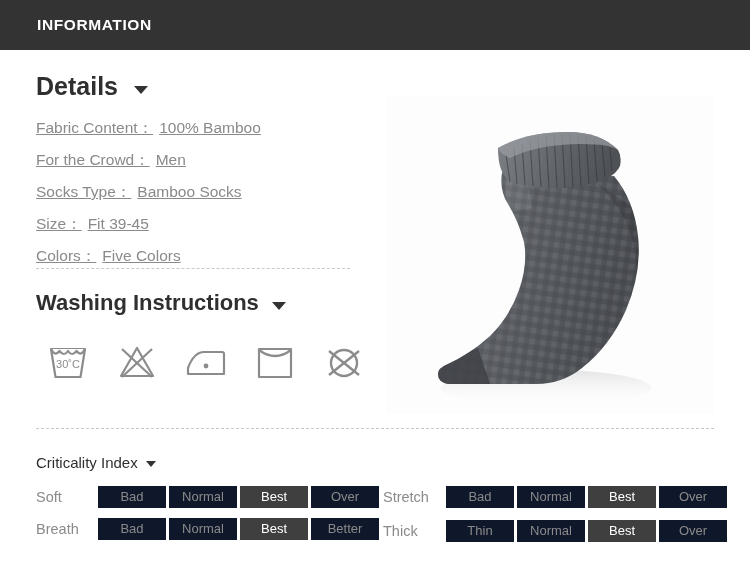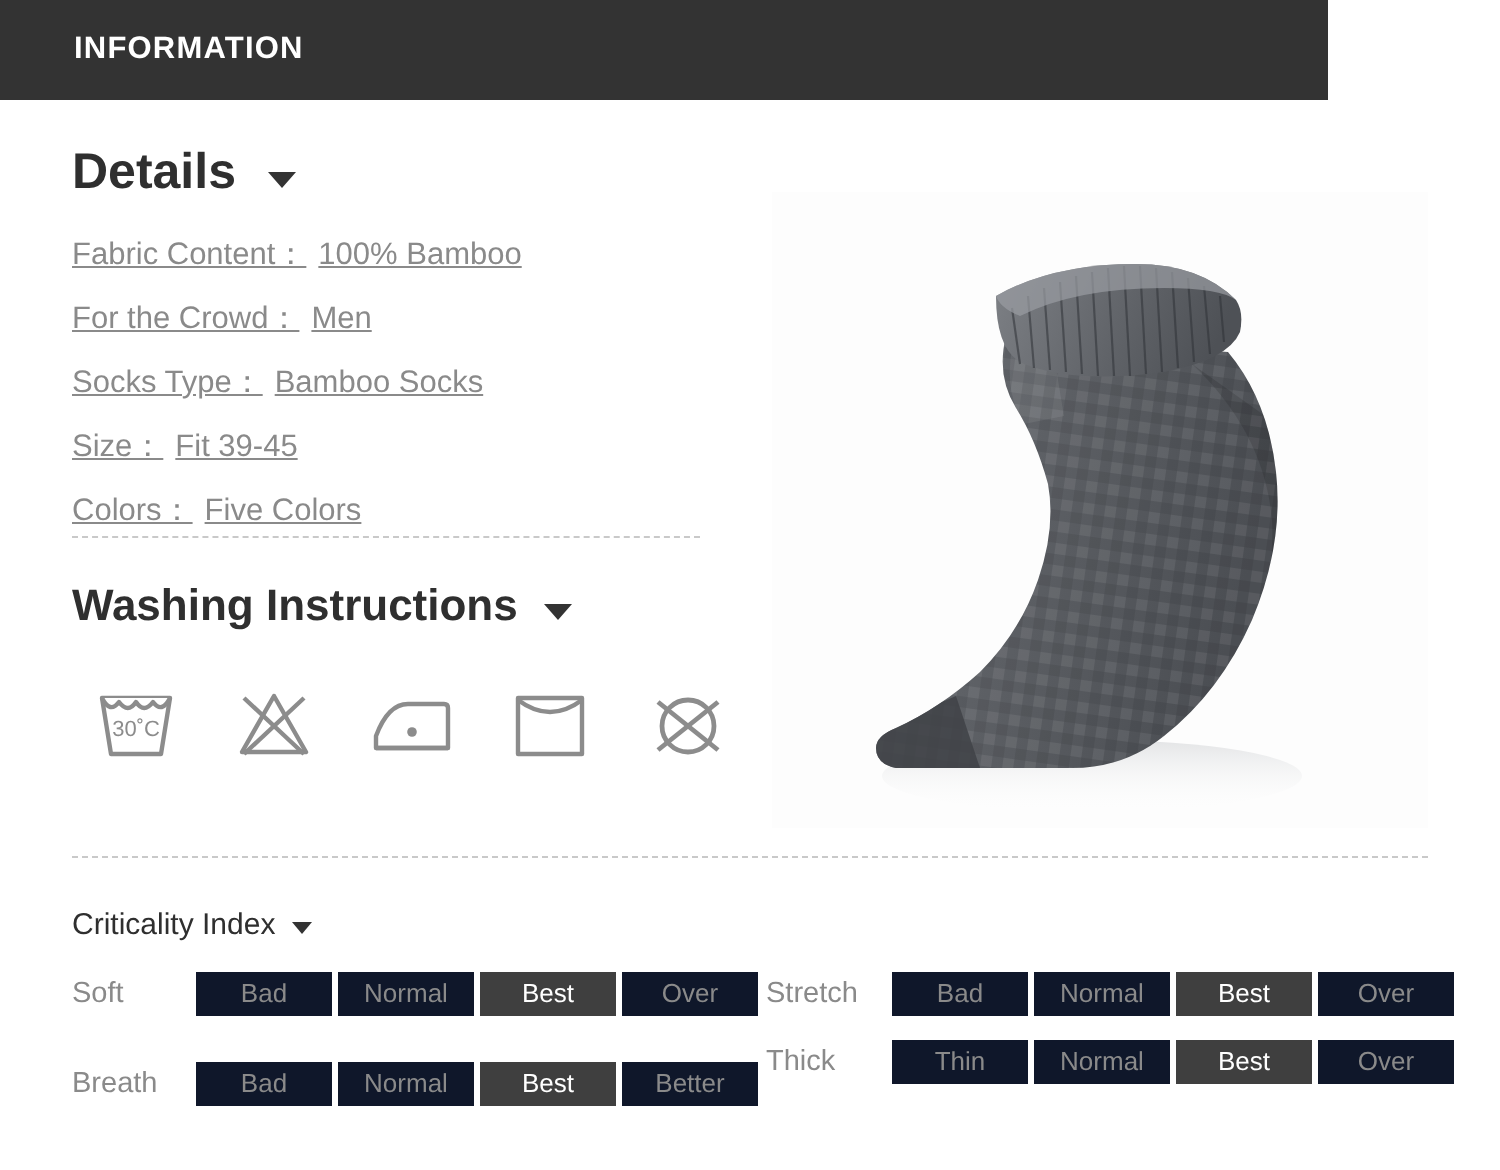--- a/index.html
+++ b/index.html
@@ -18,21 +18,21 @@
     height: 585px;
     background: #ffffff;
     overflow: hidden;
   }
 
   
   .header-bar {
     position: absolute;
     left: 0;
     top: 0;
-    width: 664px;
+    width: 750px;
     height: 50px;
     background: #333333;
   }
   .header-title {
     position: absolute;
     left: 37px;
     top: 16px;
     font-size: 15.5px;
     font-weight: bold;
     letter-spacing: 0.6px;
@@ -214,21 +214,21 @@
   }
   .crit-col-right .pills {
     position: absolute;
     left: 446px;
     display: flex;
   }
   .crit-col-right .pill {
     width: 68px;
   }
   #crit-soft    { left: 0; top: 0;  width: 750px; padding-left: 24px; }
-  #crit-breath  { left: 0; top: 45px; width: 735px; text-decoration: underline; }
+  #crit-breath  { left: 0; top: 32px; width: 735px; text-decoration: underline; }
   #crit-stretch { left: 0; top: 0;  width: 750px; }
   #crit-thick   { left: 0; top: 34px; width: 750px; }
 </style>
 </head>
 <body>
 
 <div id="page">
 
   <div class="header-bar">
     <div class="header-title">INFORMATION</div>

